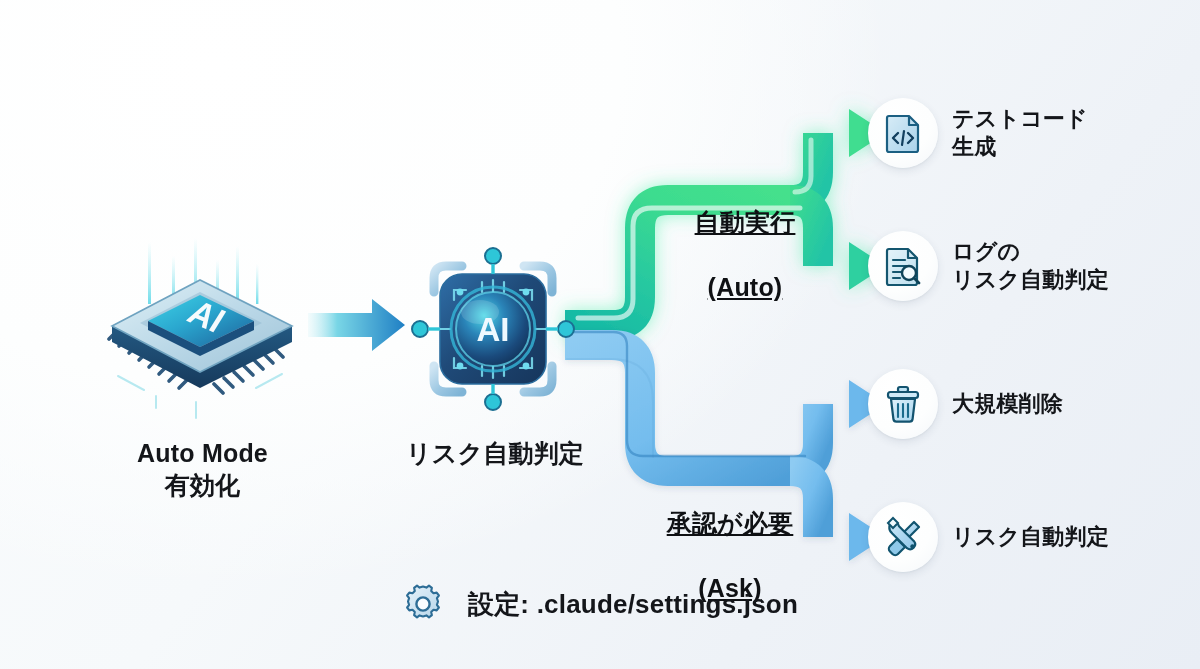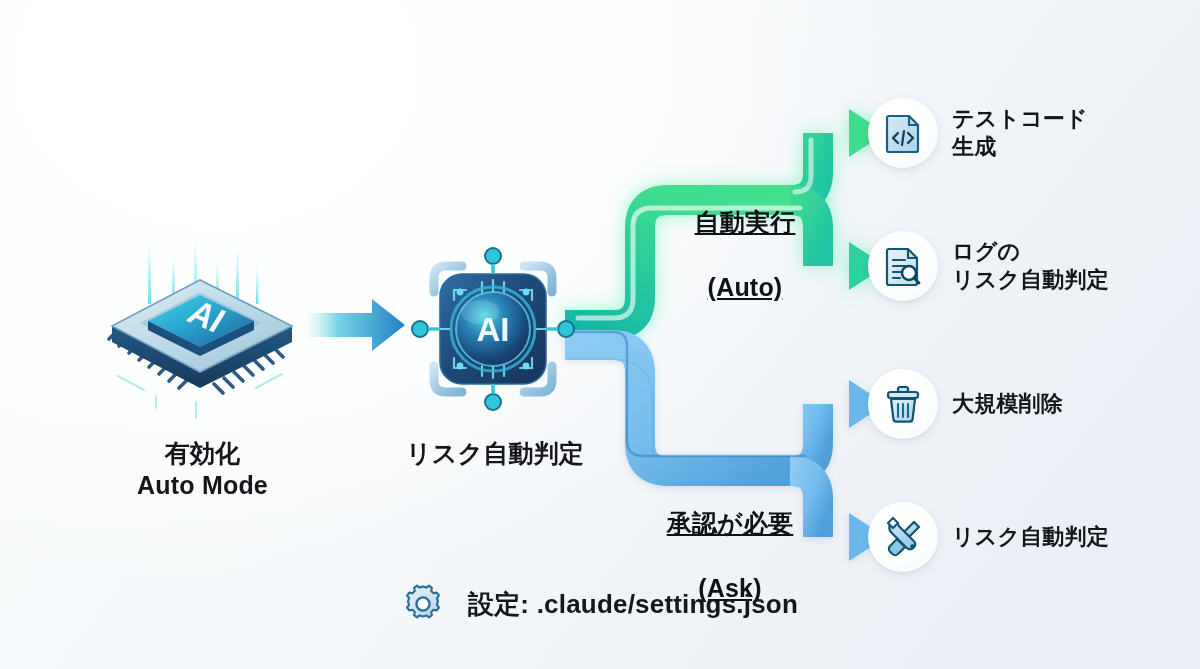--- a/index.html
+++ b/index.html
@@ -257,22 +257,22 @@
       <g stroke="#7fd9e6" stroke-width="2" opacity="0.55" stroke-linecap="round">
         <path d="M22,138 l26,14"></path>
           <path d="M186,136 l-26,14"></path>
         <path d="M100,164 l0,16"></path>
           <path d="M60,158 l0,12"></path>
       </g>
     </svg>
   </div>
 
   <div class="chip-label">
+    <div>Auto Mode</div>
     <div>有効化</div>
-    <div>Auto Mode</div>
   </div>
 
   <div class="ai-wrap">
     <svg width="178" height="178" viewBox="0 0 178 178">
       <defs>
         <linearGradient id="aiSq" x1="0" y1="0" x2="1" y2="1">
           <stop offset="0%" stop-color="#2f6fa8"></stop>
           <stop offset="45%" stop-color="#1f4a78"></stop>
           <stop offset="100%" stop-color="#16355b"></stop>
         </linearGradient>

